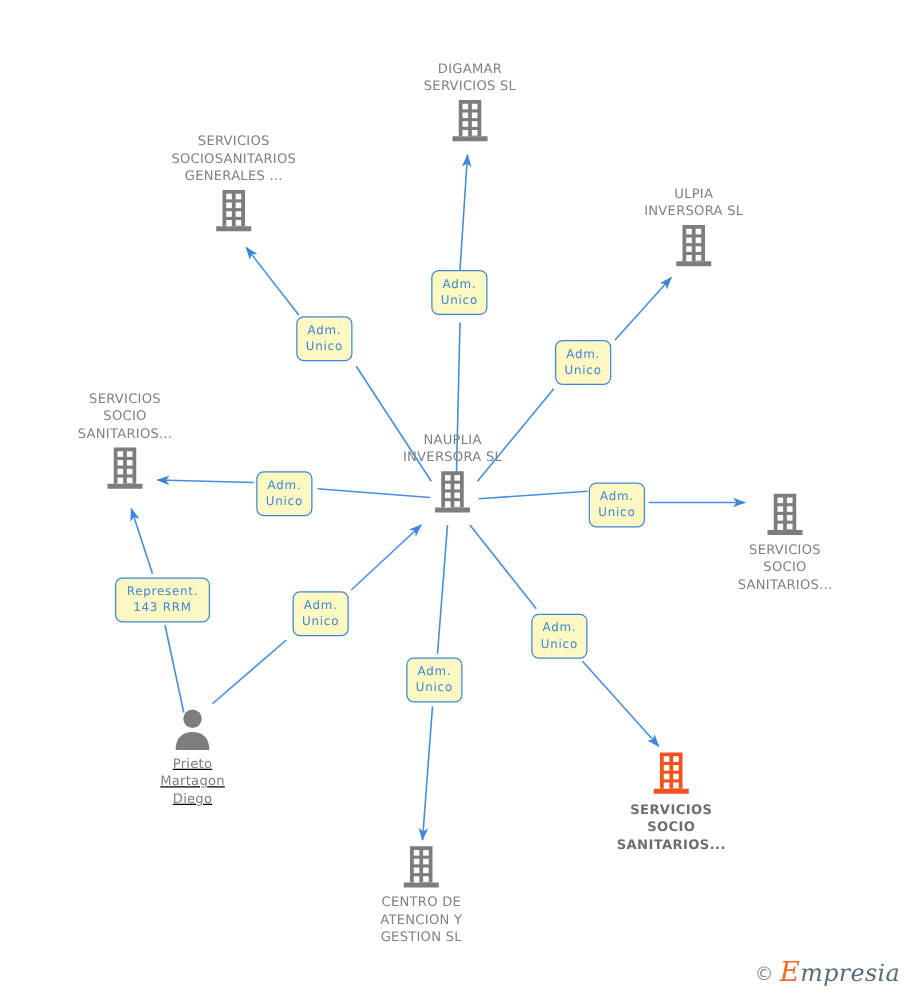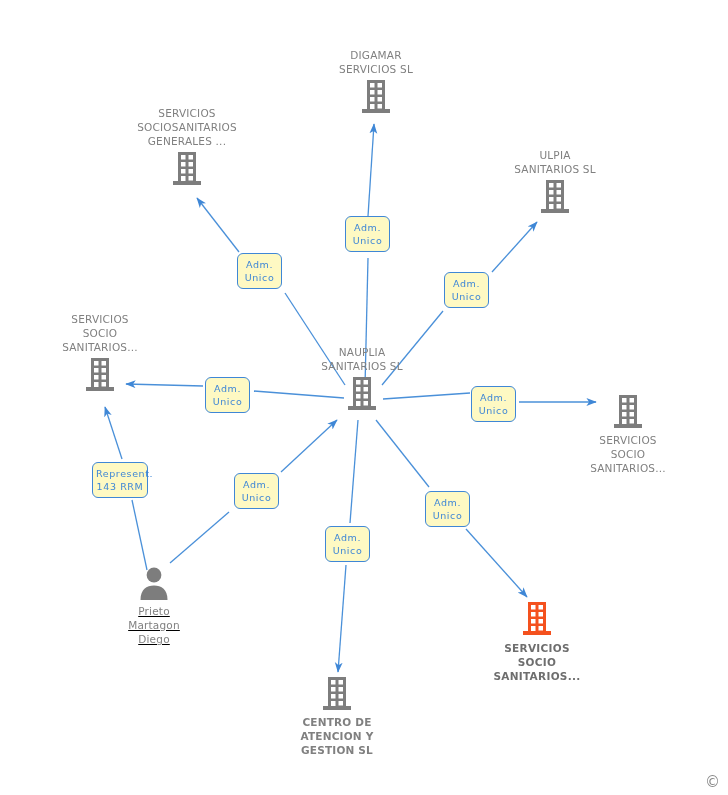--- a/index.html
+++ b/index.html
@@ -169,21 +169,21 @@
         <rect x="10" y="19" width="4.5" height="4.5"></rect>
           <rect x="17.5" y="19" width="4.5" height="4.5"></rect>
         <rect x="10" y="26" width="4.5" height="5"></rect>
           <rect x="17.5" y="26" width="4.5" height="4.5"></rect>
       </g>
     </svg>
   </div>
 
   <div class="node label-above" style="left:485px; top:148px;">
     <span class="node-label">ULPIA
-SANITARIOS SL</span>
+INVERSORA SL</span>
     <svg class="node-icon" width="32" height="36" viewBox="0 0 32 36">
       <g fill="#7d7d7d">
         <rect x="7" y="2" width="18" height="29"></rect>
         <rect x="2" y="31" width="28" height="4"></rect>
       </g>
       <g fill="#ffffff">
         <rect x="10" y="5" width="4.5" height="4.5"></rect>
           <rect x="17.5" y="5" width="4.5" height="4.5"></rect>
         <rect x="10" y="12" width="4.5" height="4.5"></rect>
           <rect x="17.5" y="12" width="4.5" height="4.5"></rect>
@@ -212,21 +212,21 @@
         <rect x="10" y="19" width="4.5" height="4.5"></rect>
           <rect x="17.5" y="19" width="4.5" height="4.5"></rect>
         <rect x="10" y="26" width="4.5" height="5"></rect>
           <rect x="17.5" y="26" width="4.5" height="4.5"></rect>
       </g>
     </svg>
   </div>
 
   <div class="node label-above" style="left:292px; top:345px;">
     <span class="node-label">NAUPLIA
-SANITARIOS SL</span>
+INVERSORA SL</span>
     <svg class="node-icon" width="32" height="36" viewBox="0 0 32 36">
       <g fill="#7d7d7d">
         <rect x="7" y="2" width="18" height="29"></rect>
         <rect x="2" y="31" width="28" height="4"></rect>
       </g>
       <g fill="#ffffff">
         <rect x="10" y="5" width="4.5" height="4.5"></rect>
           <rect x="17.5" y="5" width="4.5" height="4.5"></rect>
         <rect x="10" y="12" width="4.5" height="4.5"></rect>
           <rect x="17.5" y="12" width="4.5" height="4.5"></rect>
@@ -304,49 +304,50 @@
         <rect x="10" y="5" width="4.5" height="4.5"></rect>
           <rect x="17.5" y="5" width="4.5" height="4.5"></rect>
         <rect x="10" y="12" width="4.5" height="4.5"></rect>
           <rect x="17.5" y="12" width="4.5" height="4.5"></rect>
         <rect x="10" y="19" width="4.5" height="4.5"></rect>
           <rect x="17.5" y="19" width="4.5" height="4.5"></rect>
         <rect x="10" y="26" width="4.5" height="5"></rect>
           <rect x="17.5" y="26" width="4.5" height="4.5"></rect>
       </g>
     </svg>
-    <span class="node-label" style="margin-top:4px;font-weight:bold;">CENTRO DE
+    <span class="node-label" style="margin-top:4px;">CENTRO DE
 ATENCION Y
 GESTION SL</span>
   </div>
 
   <div class="edge-label" style="left:345px; top:216px; width:45px;">Adm.
 Unico</div>
 
   <div class="edge-label" style="left:237px; top:253px; width:45px;">Adm.
 Unico</div>
 
   <div class="edge-label" style="left:444px; top:272px; width:45px;">Adm.
 Unico</div>
 
   <div class="edge-label" style="left:205px; top:377px; width:45px;">Adm.
 Unico</div>
 
   <div class="edge-label" style="left:471px; top:386px; width:45px;">Adm.
 Unico</div>
 
-  <div class="edge-label" style="left:92px; top:462px; width:56px;">Represent.
+  <div class="edge-label" style="left:92px; top:462px; width:76px;">Represent.
 143 RRM</div>
 
   <div class="edge-label" style="left:234px; top:473px; width:45px;">Adm.
 Unico</div>
 
   <div class="edge-label" style="left:325px; top:526px; width:45px;">Adm.
 Unico</div>
 
   <div class="edge-label" style="left:425px; top:491px; width:45px;">Adm.
 Unico</div>
 
   <div id="watermark">
     <span class="copy">©</span>
+    <span class="brand"><span class="cap">E</span><span>mpresia</span></span>
   </div>
 
 </div>
 
 </body></html>

